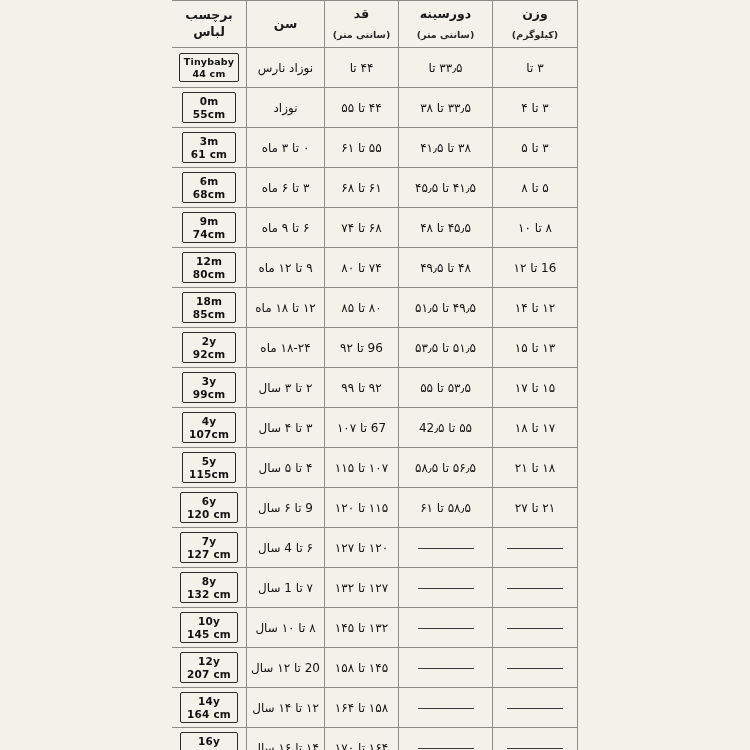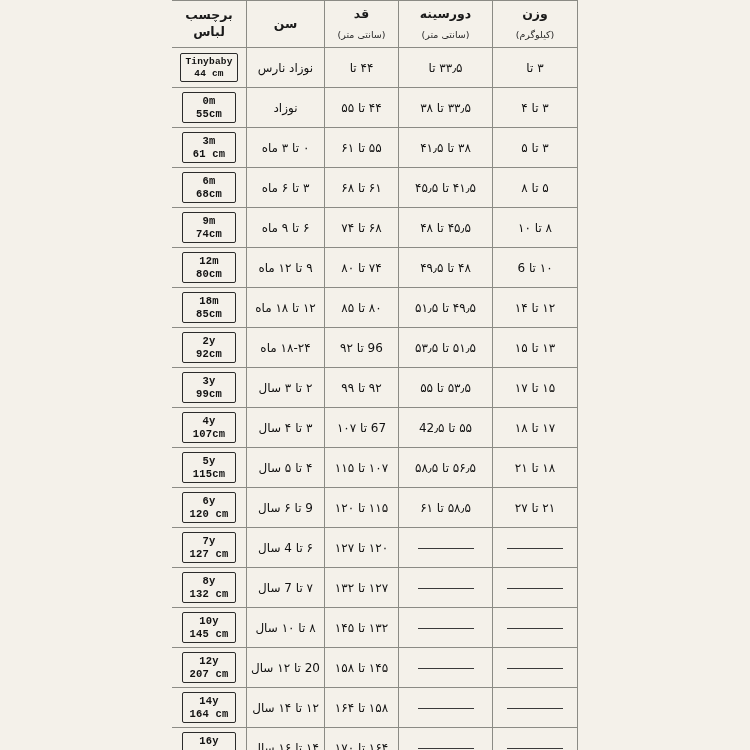--- a/index.html
+++ b/index.html
@@ -54,21 +54,21 @@
 
   thead th {
     height: 46px;
     font-size: 12.5px;
     font-weight: bold;
     line-height: 1.35;
   }
   thead th .unit {
     display: block;
     font-size: 9.5px;
-    font-weight: normal;
+    font-weight: bold;
     margin-top: 6px;
     color: #2a2a2a;
   }
   tbody td {
     height: 39px;
     font-size: 12px;
     color: #111;
   }
   tbody tr td.dash span {
     display: inline-block;
@@ -82,21 +82,20 @@
     border: 1px solid #2b2b2b;
     border-radius: 2px;
     padding: 2px 6px;
     min-width: 40px;
     font-size: 10.5px;
     font-weight: bold;
     line-height: 1.18;
     background: #f4f1ea;
     direction: ltr;
     letter-spacing: 0.2px;
-    font-family: Liberation Mono, monospace;
   }
   .label-box .l2 { display: block; }
   .label-box.tiny { font-size: 9.5px; padding: 2px 4px; }
 </style>
 </head>
 <body>
 
 <div class="page">
   <div class="table-wrap">
     <table class="size-table">
@@ -159,21 +158,21 @@
             <td><span class="label-box"><span>6m</span><span class="l2">68cm</span></span></td>
           </tr>
           <tr>
             <td>۸ تا ۱۰</td>
             <td>۴۵٫۵ تا ۴۸</td>
             <td>۶۸ تا ۷۴</td>
             <td>۶ تا ۹ ماه</td>
             <td><span class="label-box"><span>9m</span><span class="l2">74cm</span></span></td>
           </tr>
           <tr>
-            <td>۱۰ تا 6</td>
+            <td>16 تا ۱۲</td>
             <td>۴۸ تا ۴۹٫۵</td>
             <td>۷۴ تا ۸۰</td>
             <td>۹ تا ۱۲ ماه</td>
             <td><span class="label-box"><span>12m</span><span class="l2">80cm</span></span></td>
           </tr>
           <tr>
             <td>۱۲ تا ۱۴</td>
             <td>۴۹٫۵ تا ۵۱٫۵</td>
             <td>۸۰ تا ۸۵</td>
             <td>۱۲ تا ۱۸ ماه</td>
@@ -218,21 +217,21 @@
             <td class="dash"><span></span></td>
             <td class="dash"><span></span></td>
             <td>۱۲۰ تا ۱۲۷</td>
             <td>۶ تا 4 سال</td>
             <td><span class="label-box"><span>7y</span><span class="l2">127 cm</span></span></td>
           </tr>
           <tr>
             <td class="dash"><span></span></td>
             <td class="dash"><span></span></td>
             <td>۱۲۷ تا ۱۳۲</td>
-            <td>۷ تا 7 سال</td>
+            <td>۷ تا 1 سال</td>
             <td><span class="label-box"><span>8y</span><span class="l2">132 cm</span></span></td>
           </tr>
           <tr>
             <td class="dash"><span></span></td>
             <td class="dash"><span></span></td>
             <td>۱۳۲ تا ۱۴۵</td>
             <td>۸ تا ۱۰ سال</td>
             <td><span class="label-box"><span>10y</span><span class="l2">145 cm</span></span></td>
           </tr>
           <tr>

